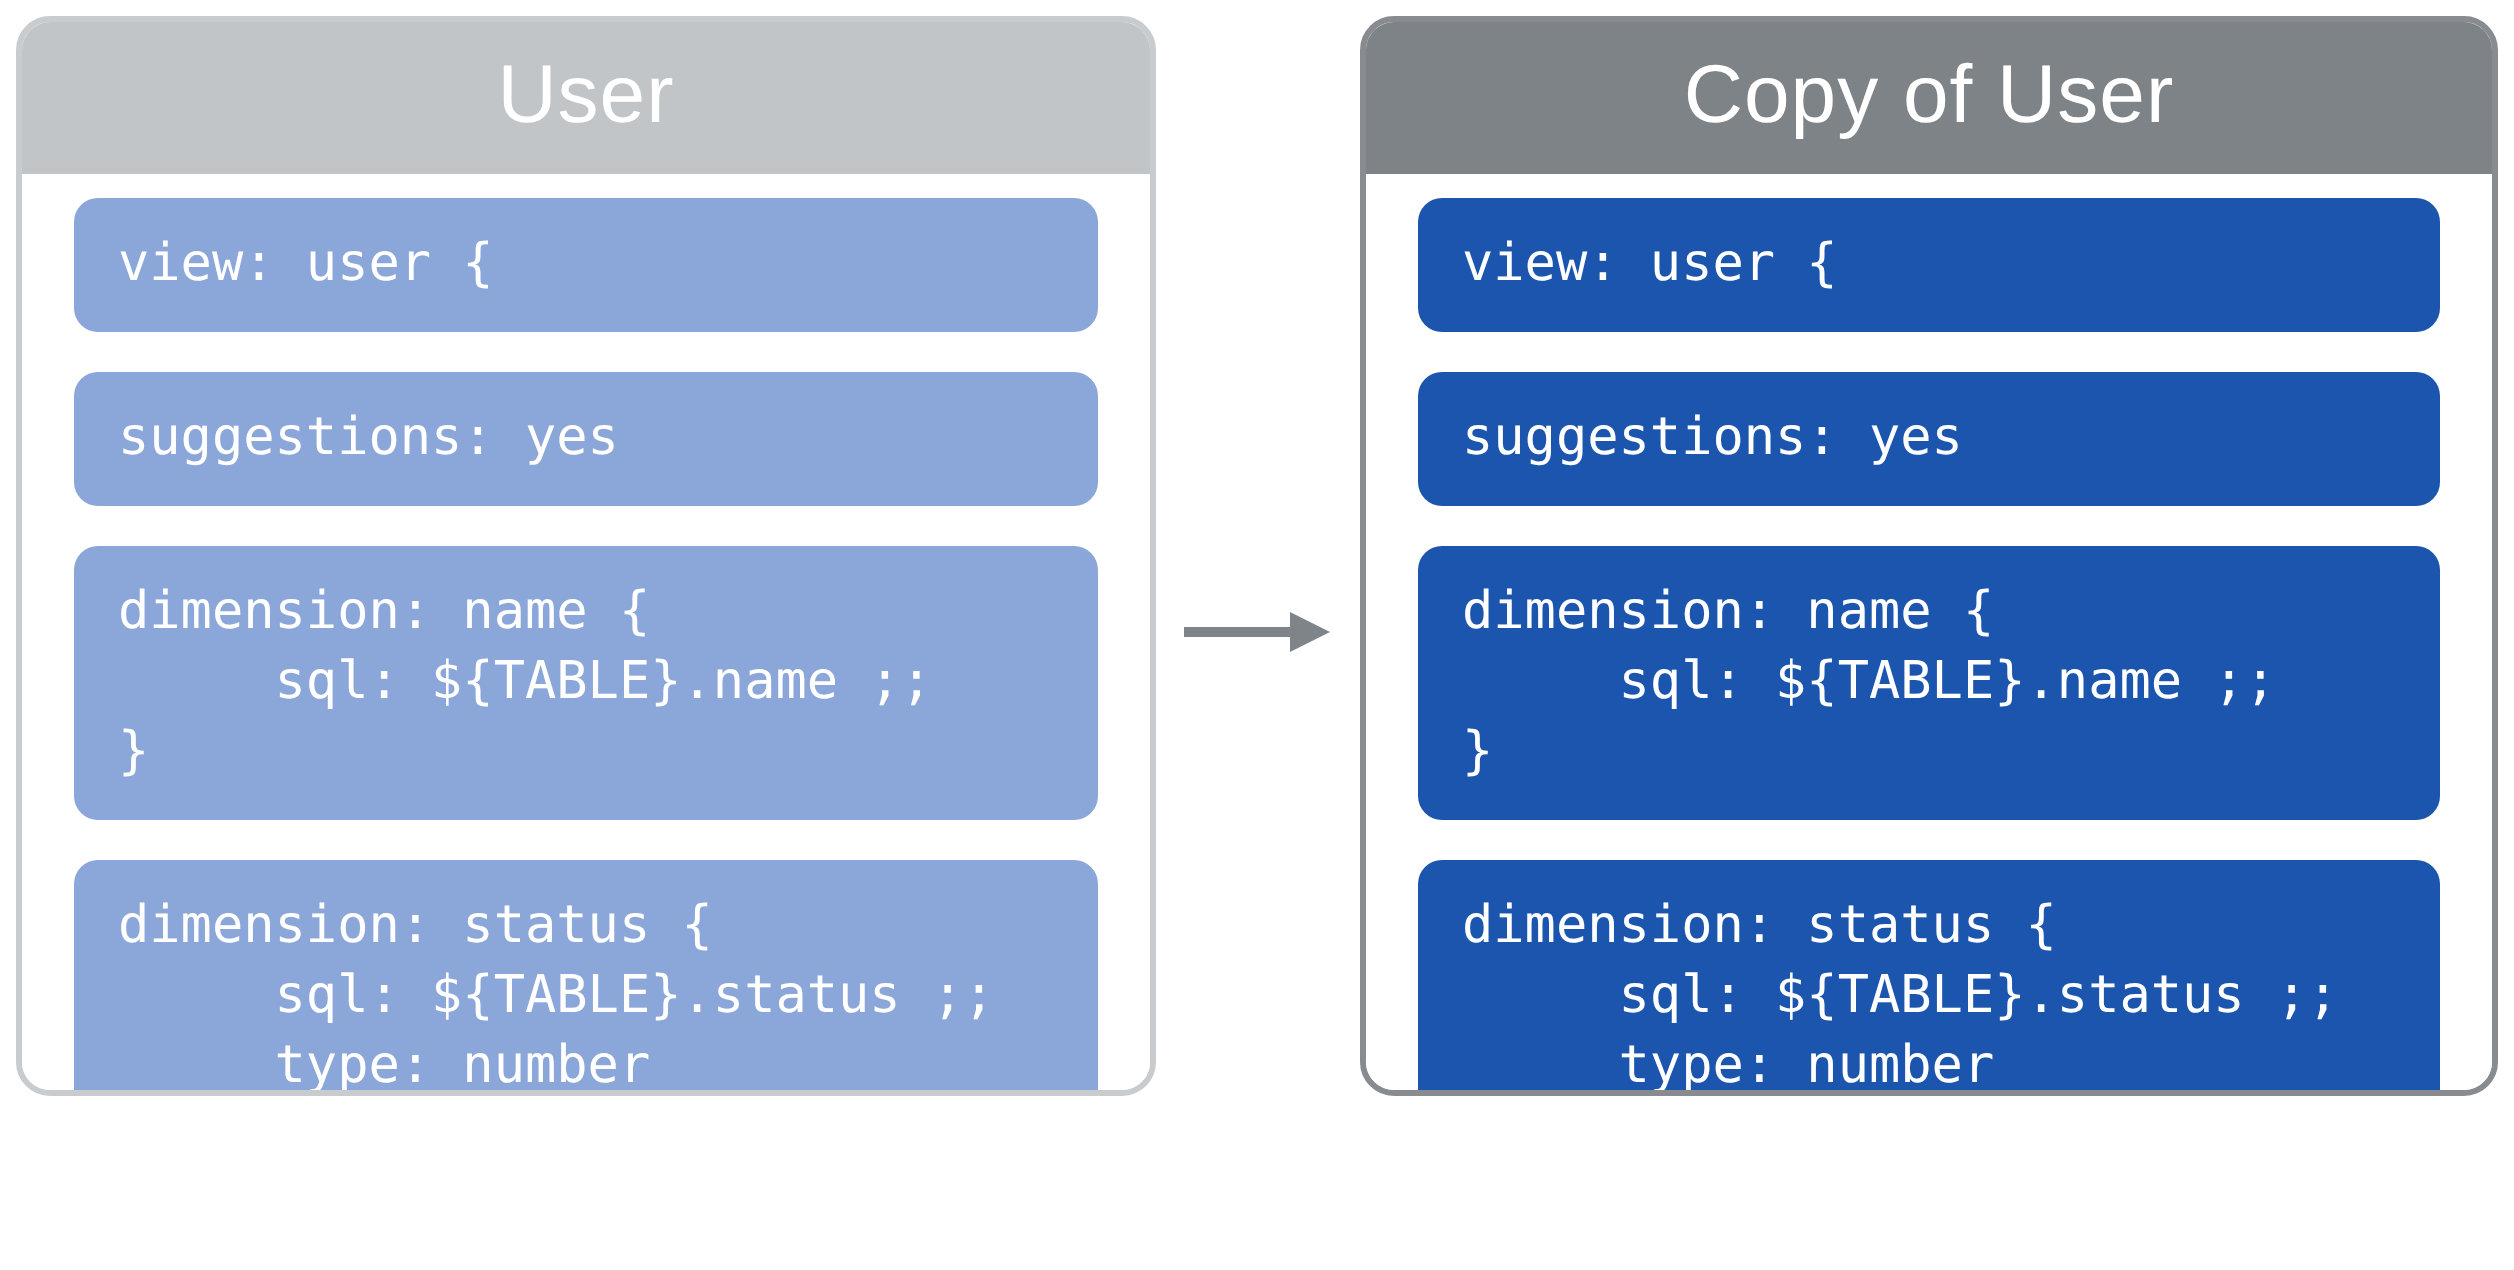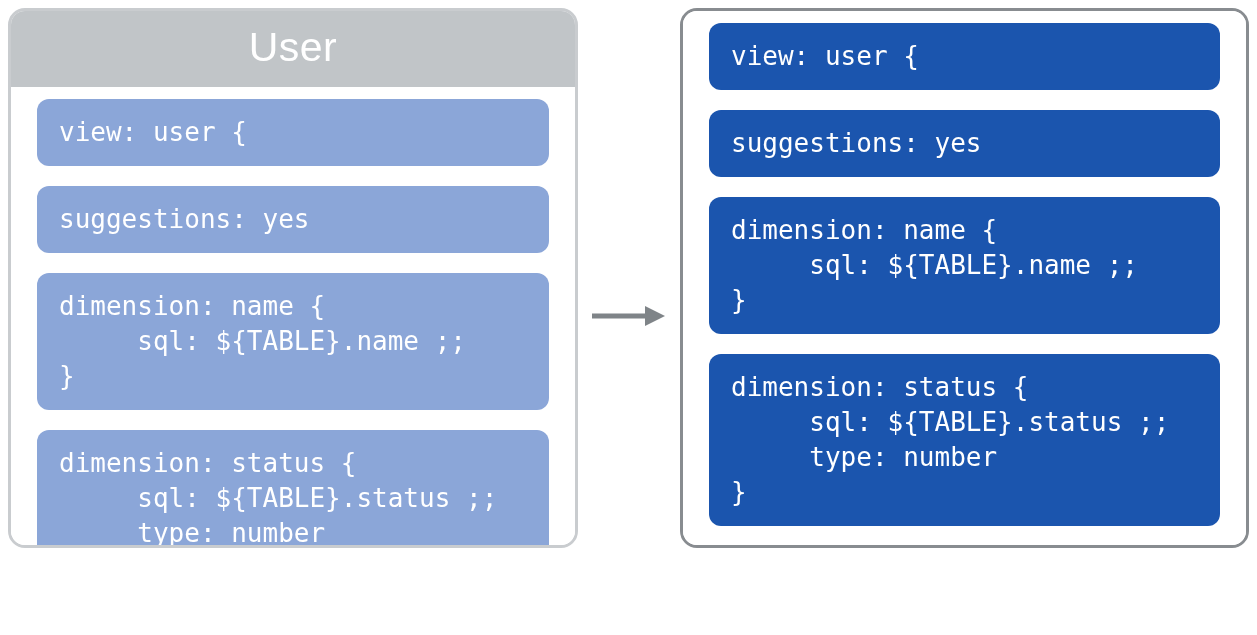--- a/index.html
+++ b/index.html
@@ -93,20 +93,23 @@
 }</div>
     </div>
   </div>
 
   <svg class="arrow" viewBox="0 0 74 26" aria-hidden="true">
     <line x1="0" y1="13" x2="56" y2="13"></line>
     <polygon points="53,3 73,13 53,23"></polygon>
   </svg>
 
   <div class="panel panel--dark">
+    <div class="panel__header">
+      <div class="panel__title">Copy of User</div>
+    </div>
     <div class="panel__body">
       <div class="code-block">view: user {</div>
       <div class="code-block">suggestions: yes</div>
       <div class="code-block">dimension: name {
      sql: ${TABLE}.name ;;
 }</div>
       <div class="code-block">dimension: status {
      sql: ${TABLE}.status ;;
      type: number
 }</div>

